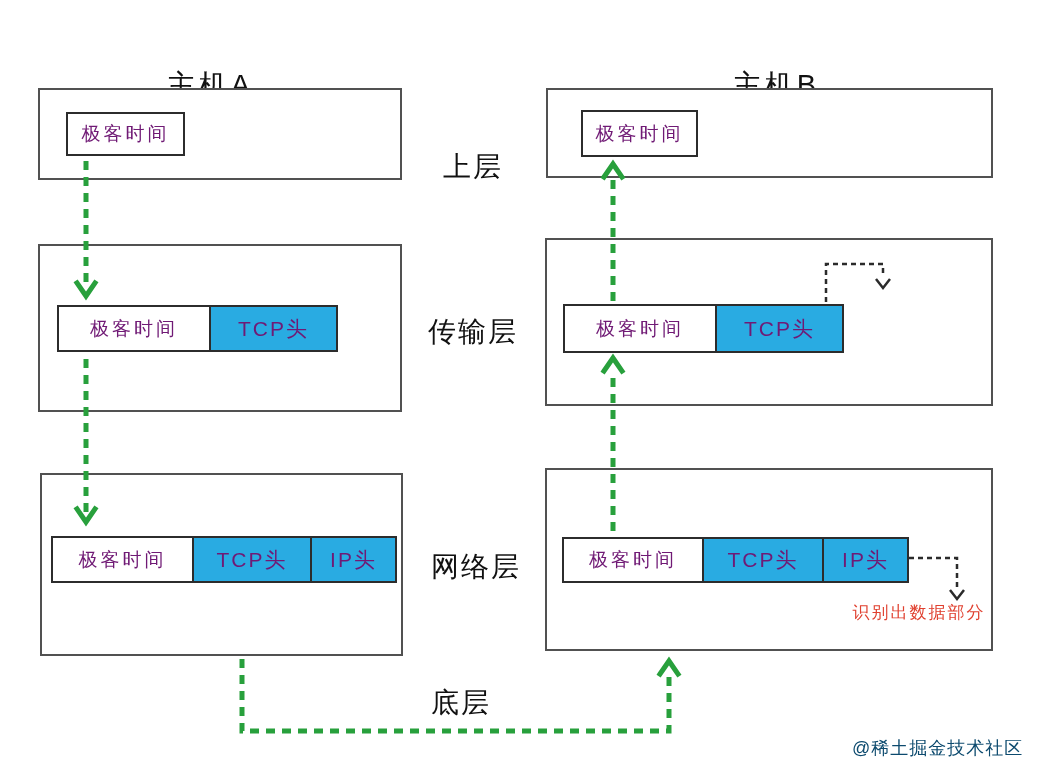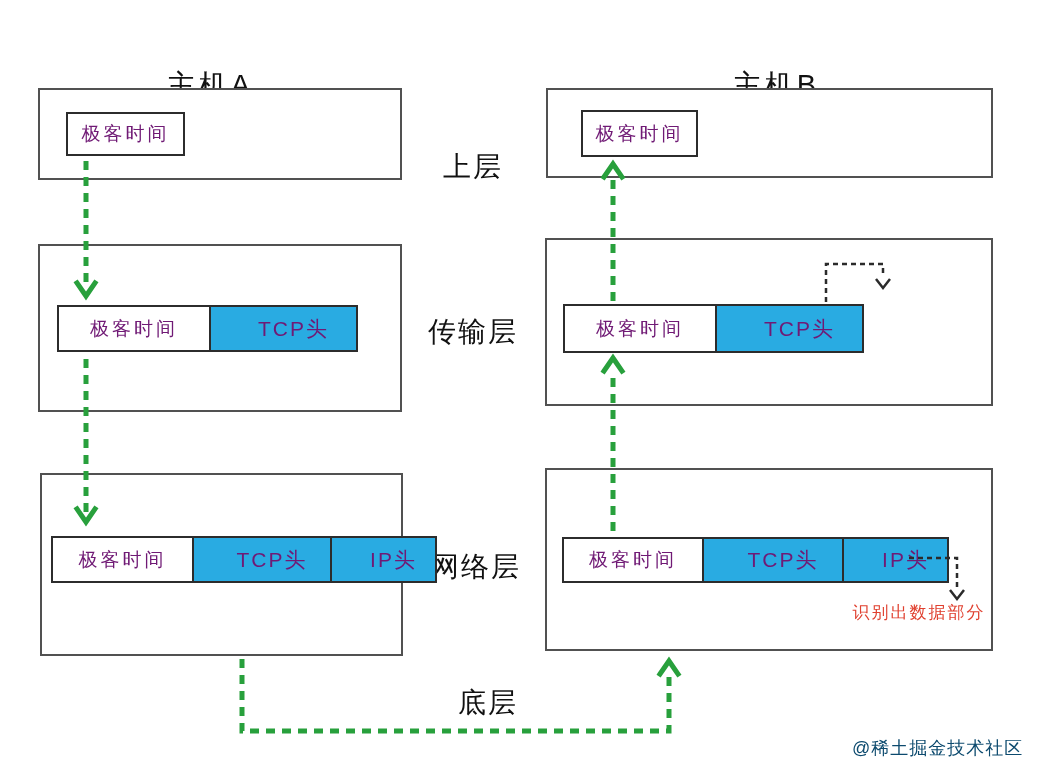--- a/index.html
+++ b/index.html
@@ -29,21 +29,21 @@
 
   .packet{
     position:absolute;display:flex;align-items:stretch;
     border:2px solid #2c2c2c;background:#ffffff;
   }
   .packet .seg{
     display:flex;align-items:center;justify-content:center;
     font-size:19px;letter-spacing:3px;white-space:nowrap;color:#701a75;
   }
   .packet .seg + .seg{border-left:2px solid #2c2c2c;}
-  .packet .seg.blue{background:var(--header-blue);font-size:21px;letter-spacing:2px;padding-left:20px;}
+  .packet .seg.blue{background:var(--header-blue);font-size:21px;letter-spacing:2px;}
 
   .red-note{
     position:absolute;color:var(--annotation-red);
     font-size:17px;letter-spacing:2px;text-align:center;
     line-height:26px;white-space:nowrap;
   }
 
   .watermark{
     position:absolute;color:#0c4a6e;font-size:18px;letter-spacing:1px;white-space:nowrap;
   }
@@ -58,21 +58,21 @@
 <body>
 
 <div id="canvas">
 
   <div class="abs host-title" style="left:155px;top:33px;width:110px;">主机A</div>
   <div class="abs host-title" style="left:721px;top:33px;width:110px;">主机B</div>
 
   <div class="layer-label" style="left:417px;top:118px;width:112px;margin-top:30px;">上层</div>
   <div class="layer-label" style="left:417px;top:313px;width:112px;">传输层</div>
   <div class="layer-label" style="left:420px;top:548px;width:112px;">网络层</div>
-  <div class="layer-label" style="left:432px;top:684px;width:112px;">底层</div>
+  <div class="layer-label" style="left:405px;top:684px;width:112px;">底层</div>
 
   <div class="layer-box" style="left:38px;top:88px;width:360px;height:88px;"></div>
   <div class="packet" style="left:66px;top:112px;width:115px;height:40px;">
     <div class="seg" style="flex:1;">极客时间</div>
   </div>
 
   <div class="layer-box" style="left:38px;top:244px;width:360px;height:164px;"></div>
   <div class="packet" style="left:57px;top:305px;height:43px;">
     <div class="seg" style="width:150px;">极客时间</div>
     <div class="seg blue" style="width:125px;">TCP头</div>

